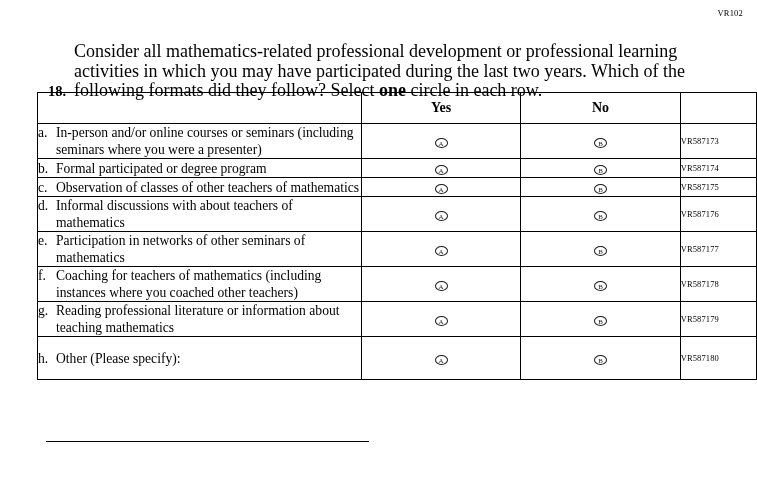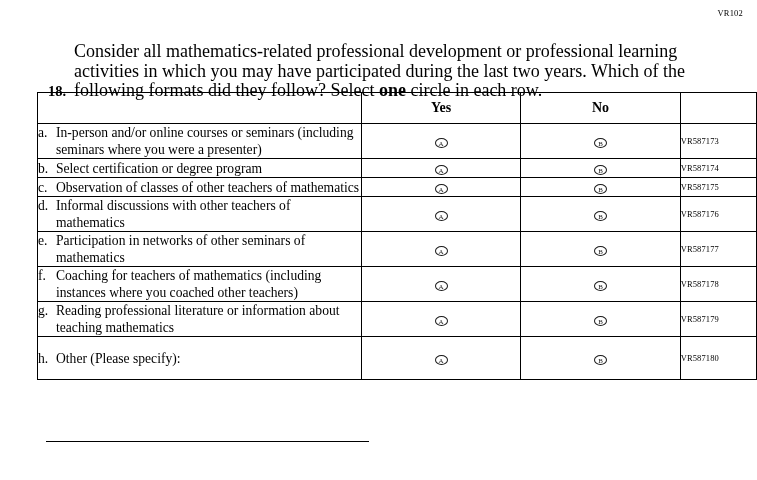--- a/index.html
+++ b/index.html
@@ -170,21 +170,21 @@
         </td>
         <td class="opt"><span class="bubble">A</span></td>
         <td class="opt"><span class="bubble">B</span></td>
         <td class="code">VR587173</td>
       </tr>
 
       <tr>
         <td class="stem">
           <div class="stem-row">
             <span class="stem-letter">b.</span>
-            <span class="stem-label">Select certification or degree program</span>
+            <span class="stem-label">Formal participated or degree program</span>
           </div>
         </td>
         <td class="opt"><span class="bubble">A</span></td>
         <td class="opt"><span class="bubble">B</span></td>
         <td class="code">VR587174</td>
       </tr>
 
       <tr>
         <td class="stem">
           <div class="stem-row">
@@ -194,21 +194,21 @@
         </td>
         <td class="opt"><span class="bubble">A</span></td>
         <td class="opt"><span class="bubble">B</span></td>
         <td class="code">VR587175</td>
       </tr>
 
       <tr>
         <td class="stem">
           <div class="stem-row">
             <span class="stem-letter">d.</span>
-            <span class="stem-label">Informal discussions with other teachers of mathematics</span>
+            <span class="stem-label">Informal discussions with about teachers of mathematics</span>
           </div>
         </td>
         <td class="opt"><span class="bubble">A</span></td>
         <td class="opt"><span class="bubble">B</span></td>
         <td class="code">VR587176</td>
       </tr>
 
       <tr>
         <td class="stem">
           <div class="stem-row">

